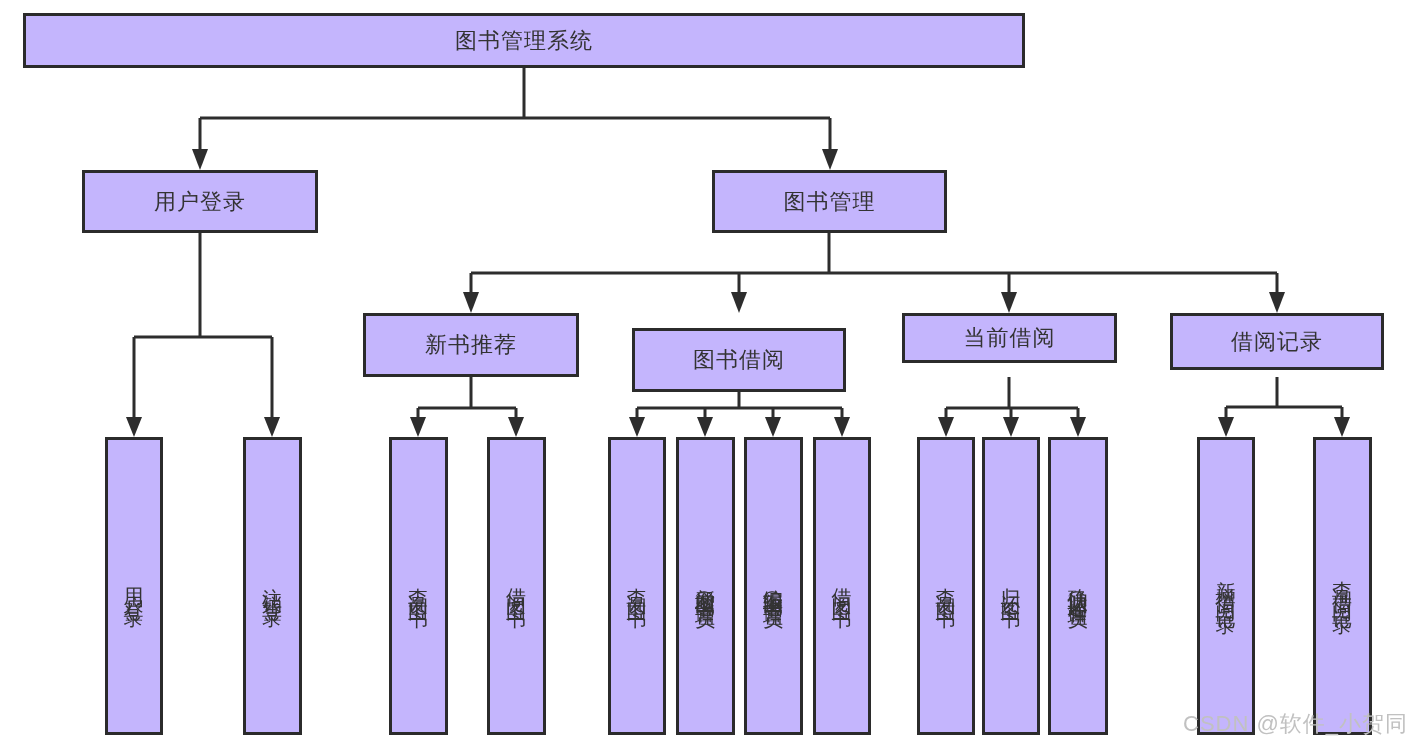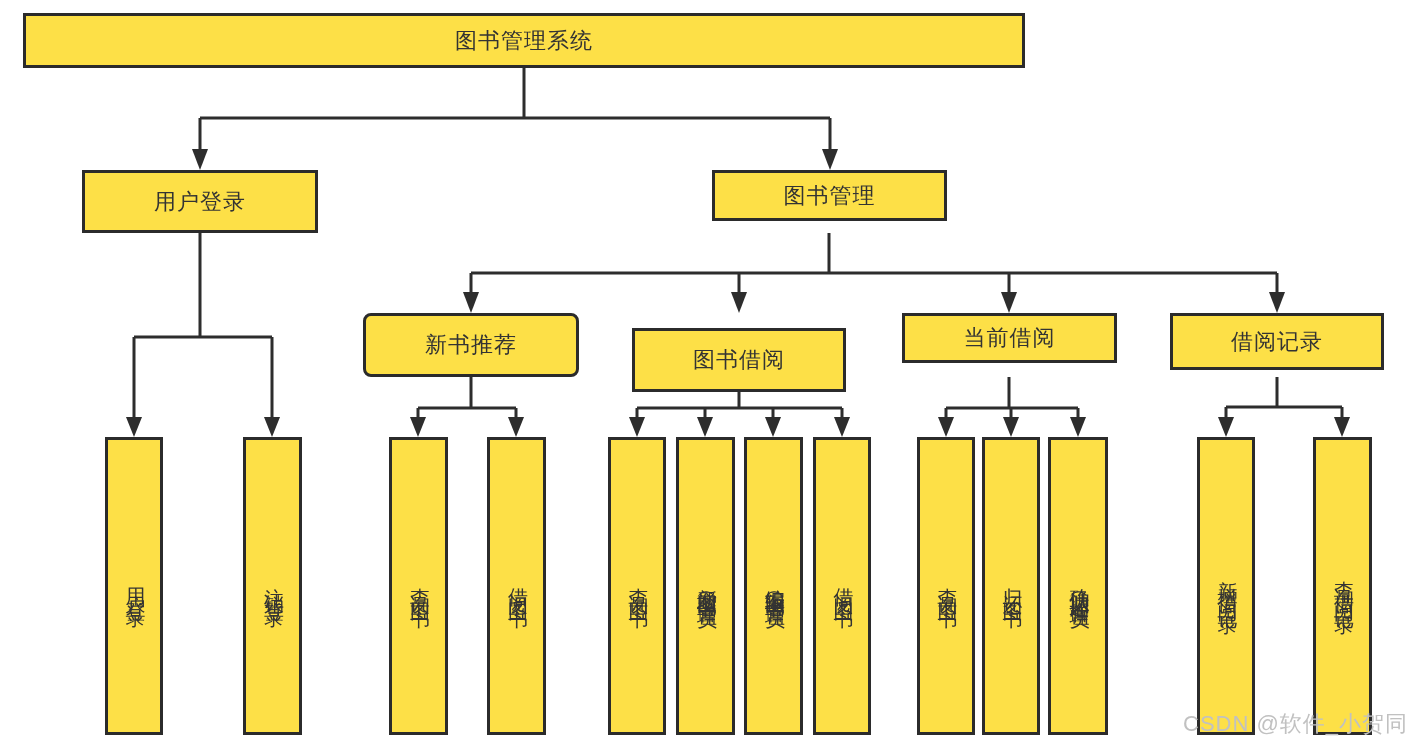--- a/index.html
+++ b/index.html
@@ -22,27 +22,26 @@
     fill: none;
   }
   svg.wires polygon {
     fill: #2d2d2d;
     stroke: none;
   }
   .box {
     position: absolute;
     box-sizing: border-box;
     border: 3px solid #2b2b2b;
-    background: #fde047;
+    background: #c4b5fd;
     color: #333333;
     display: flex;
     align-items: center;
     justify-content: center;
     text-align: center;
-    font-family: Liberation Mono, monospace;
   }
   .hbox {
     font-size: 22px;
     letter-spacing: 1px;
     white-space: nowrap;
   }
   .leaf {
     writing-mode: vertical-rl;
     text-orientation: mixed;
     font-size: 20px;
@@ -114,23 +113,23 @@
     <g>
       <path d="M1277 377 V407 M1226 407 H1342 M1226 407 V419 M1342 407 V419"></path>
       <polygon points="1218,417 1234,417 1226,437"></polygon>
       <polygon points="1334,417 1350,417 1342,437"></polygon>
     </g>
   </svg>
 
   <div class="box hbox" style="left:23px; top:13px; width:1002px; height:55px;">图书管理系统</div>
 
   <div class="box hbox" style="left:82px; top:170px; width:236px; height:63px;">用户登录</div>
-  <div class="box hbox" style="left:712px; top:170px; width:235px; height:51px;">图书管理</div>
+  <div class="box hbox" style="left:712px; top:170px; width:235px; height:63px;">图书管理</div>
 
-  <div class="box hbox" style="left:363px; top:313px; width:216px; height:64px;border-radius:8px;">新书推荐</div>
+  <div class="box hbox" style="left:363px; top:313px; width:216px; height:64px;">新书推荐</div>
   <div class="box hbox" style="left:632px; top:328px; width:214px; height:64px;">图书借阅</div>
   <div class="box hbox" style="left:902px; top:313px; width:215px; height:50px;">当前借阅</div>
   <div class="box hbox" style="left:1170px; top:313px; width:214px; height:57px;">借阅记录</div>
 
   <div class="box leaf" style="left:105px; top:437px; width:58px; height:298px;">用户登录</div>
   <div class="box leaf" style="left:243px; top:437px; width:59px; height:298px;">注销登录</div>
 
   <div class="box leaf" style="left:389px; top:437px; width:59px; height:298px;">查询图书</div>
   <div class="box leaf" style="left:487px; top:437px; width:59px; height:298px;">借阅图书</div>
 

